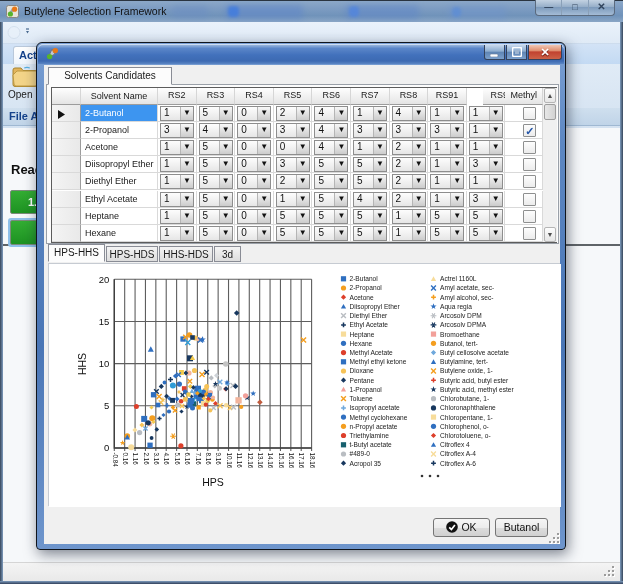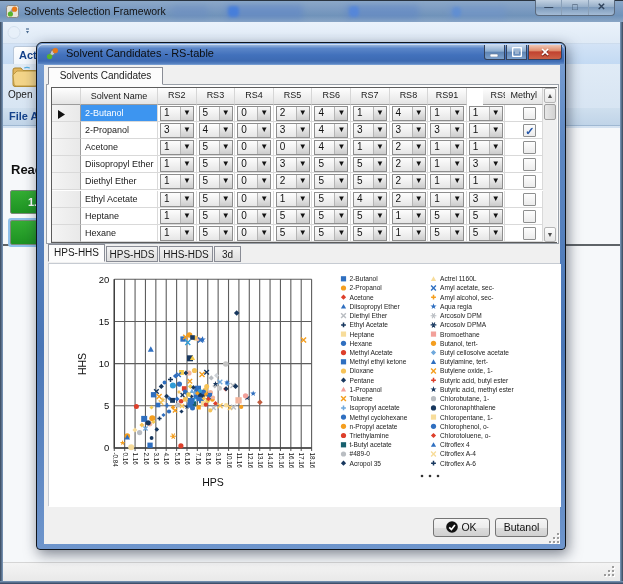--- a/index.html
+++ b/index.html
@@ -79,21 +79,21 @@
 <div class="blob" style="left:349px;top:5px;width:10px;height:11px;background:#4f84e0;opacity:.75;filter:blur(1.5px)"></div>
 <div class="blob" style="left:448px;top:5px;width:58px;height:13px;background:#6f94cc;opacity:.45"></div>
 <div class="blob" style="left:452px;top:6px;width:9px;height:10px;background:#5a8cd8;opacity:.7;filter:blur(1.5px)"></div>
 </div>
 <svg class="abs" style="left:6px;top:5px" width="13" height="13">
     <rect x="0.5" y="0.5" width="12" height="12" rx="2" fill="#e8e4da" stroke="#8a8782"></rect>
     <path d="M2 10 L6 3 L8 6 Z" fill="#9aa4ae"></path>
     <circle cx="8.6" cy="4.2" r="2.6" fill="#e87817"></circle>
     <circle cx="4.4" cy="9.0" r="2.6" fill="#58b32c"></circle>
   </svg>
-<div class="abs" style="left:24px;top:5px;font-size:10.5px;color:#111">Solvents Selection Framework</div>
+<div class="abs" style="left:24px;top:5px;font-size:10.5px;color:#111">Butylene Selection Framework</div>
 <div class="abs" id="capbtns">
     <span>—</span>
     <span>□</span>
     <span style="font-size:10px">✕</span>
   </div>
 <div class="abs" id="qat"></div>
 <svg class="abs" style="left:6px;top:25px" width="26" height="15">
     <circle cx="8" cy="7.5" r="6" fill="#e9f1fa" stroke="#ccd9e8" opacity="0.7"></circle>
     <path d="M20 6 l3 0 l-1.5 2.5 Z" fill="#4a6a90"></path>
     <rect x="20" y="3.4" width="3" height="1.2" fill="#4a6a90"></rect>
@@ -126,35 +126,34 @@
 <div class="abs" id="winleft"></div>
 <div class="abs" id="winright"></div>
 <div class="abs" id="winbottom"></div>
 <div class="abs" id="dlg">
 <div class="abs" id="dlgtitle"></div>
 <svg class="abs" style="left:9px;top:4px" width="13" height="13">
       <path d="M2 11 L6 2 L9 7 Z" fill="#c0c8d4" stroke="#6a7684"></path>
       <circle cx="9.3" cy="3.6" r="2.7" fill="#e87817"></circle>
       <circle cx="3.6" cy="9.6" r="2.7" fill="#58b32c"></circle>
     </svg>
-<div class="abs" id="dlgtext">Solvent Candidates - RS-table</div>
 <div class="dcap mm" style="left:447px;width:21px;border-radius:0 0 0 3px">
       <svg width="9" height="9">
         <rect x="0" y="6" width="8" height="3" rx="1" fill="#fff" stroke="#5a7294" stroke-width="0.6"></rect>
       </svg>
     </div>
 <div class="dcap mm" style="left:469px;width:21px">
       <svg width="10" height="10">
         <rect x="0.5" y="0.5" width="9" height="9" rx="1.5" fill="none" stroke="#fff" stroke-width="1.6"></rect>
         <rect x="3" y="3" width="4" height="4" fill="#9db4d0"></rect>
       </svg>
     </div>
 <div class="dcap cl" style="left:491px;width:34px;border-radius:0 0 3px 0;color:#fff;font-weight:bold;font-size:11px;text-shadow:0 1px 1px #5c1008">✕</div>
 <div class="abs" id="dclient">
-<div class="tab sel" style="left:4px;top:2px;width:115px">Solvents Candidates</div>
+<div class="tab sel" style="left:4px;top:2px;width:124px">Solvents Candidates</div>
 <div class="abs" style="left:2px;top:19px;width:513px;height:160px;border:1px solid #9aa0a8;background:#fcfcfc"></div>
 <div class="abs" id="grid">
 <div class="gh" style="left:0px;top:0px;width:29px;height:17px"></div>
 <div class="gh" style="left:29px;top:0px;width:77px;height:17px;padding-top:3px">Solvent Name</div>
 <div class="gh" style="left:106px;top:0px;width:38.599999999999994px;height:17px;padding-top:2px">RS2</div>
 <div class="gh" style="left:144.6px;top:0px;width:38.599999999999994px;height:17px;padding-top:2px">RS3</div>
 <div class="gh" style="left:183.2px;top:0px;width:38.60000000000002px;height:17px;padding-top:2px">RS4</div>
 <div class="gh" style="left:221.8px;top:0px;width:38.599999999999966px;height:17px;padding-top:2px">RS5</div>
 <div class="gh" style="left:260.4px;top:0px;width:38.60000000000002px;height:17px;padding-top:2px">RS6</div>
 <div class="gh" style="left:299.0px;top:0px;width:38.60000000000002px;height:17px;padding-top:2px">RS7</div>

